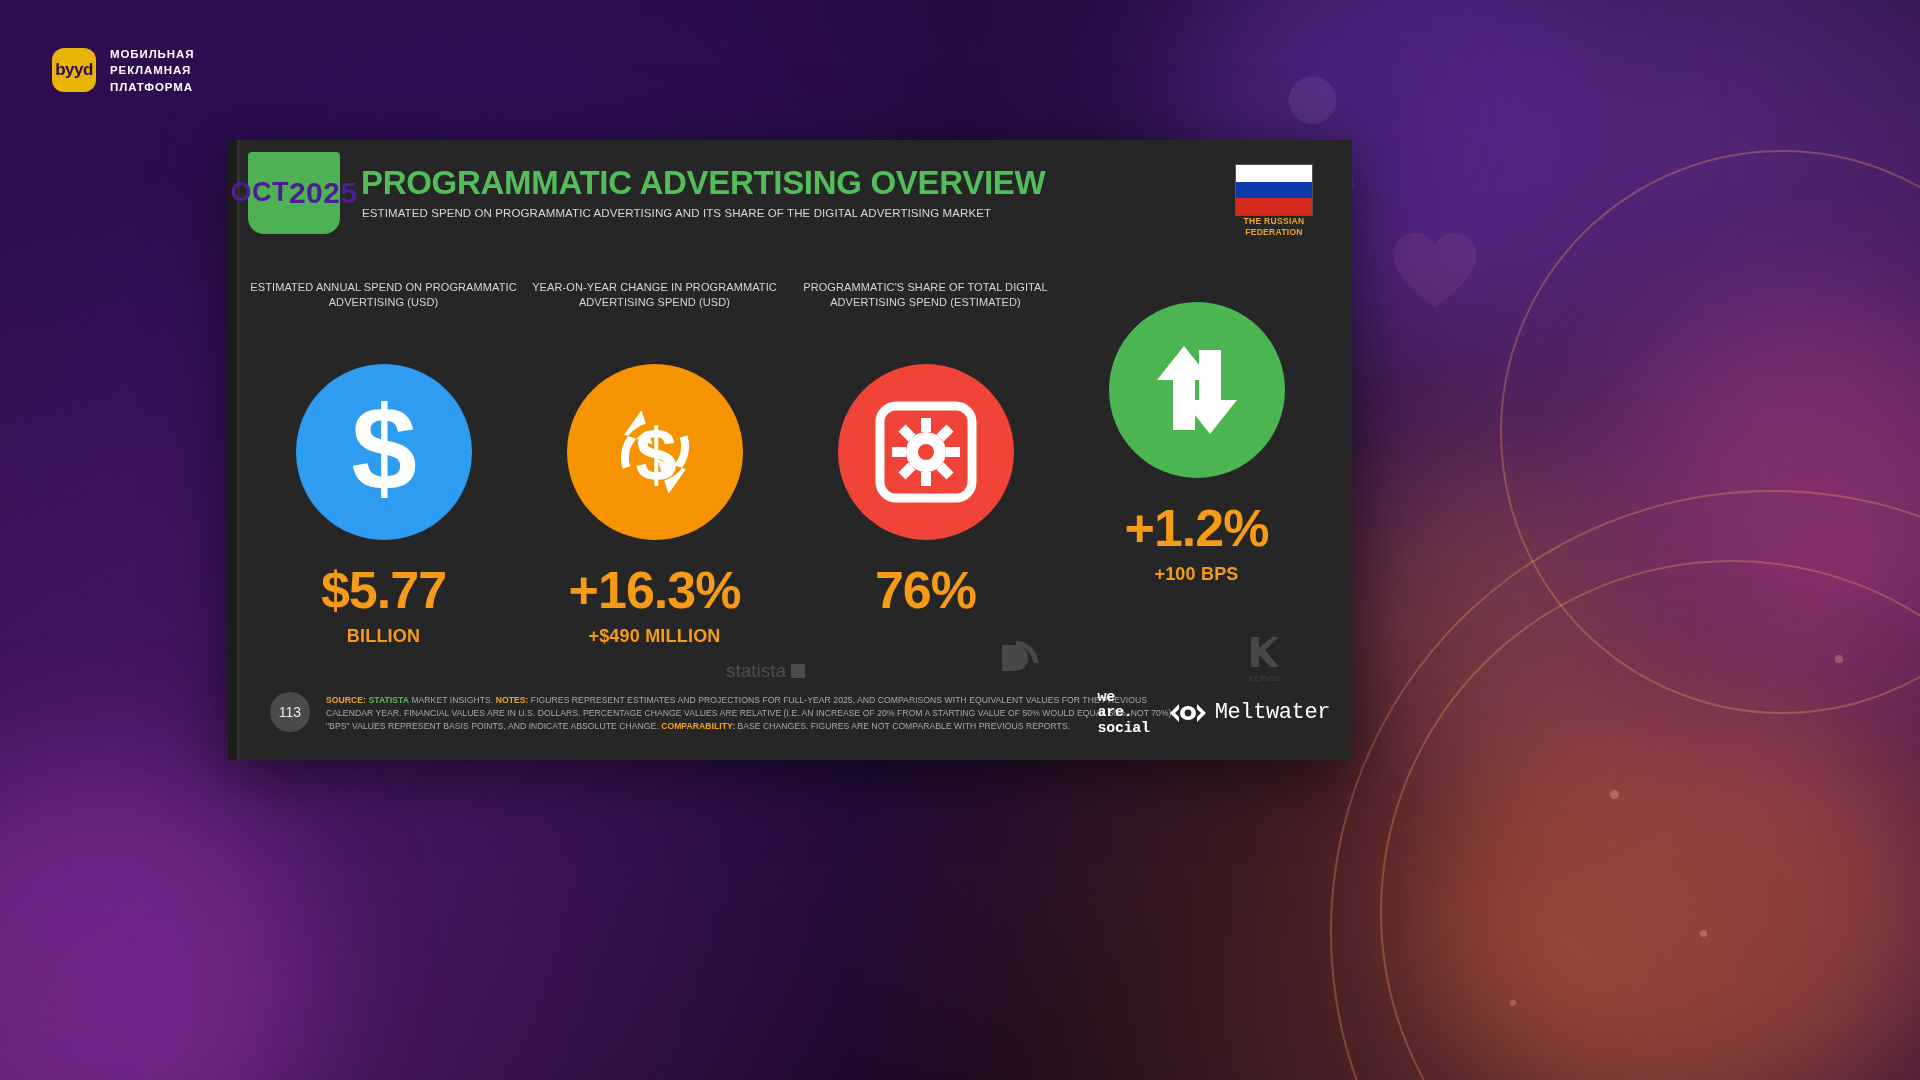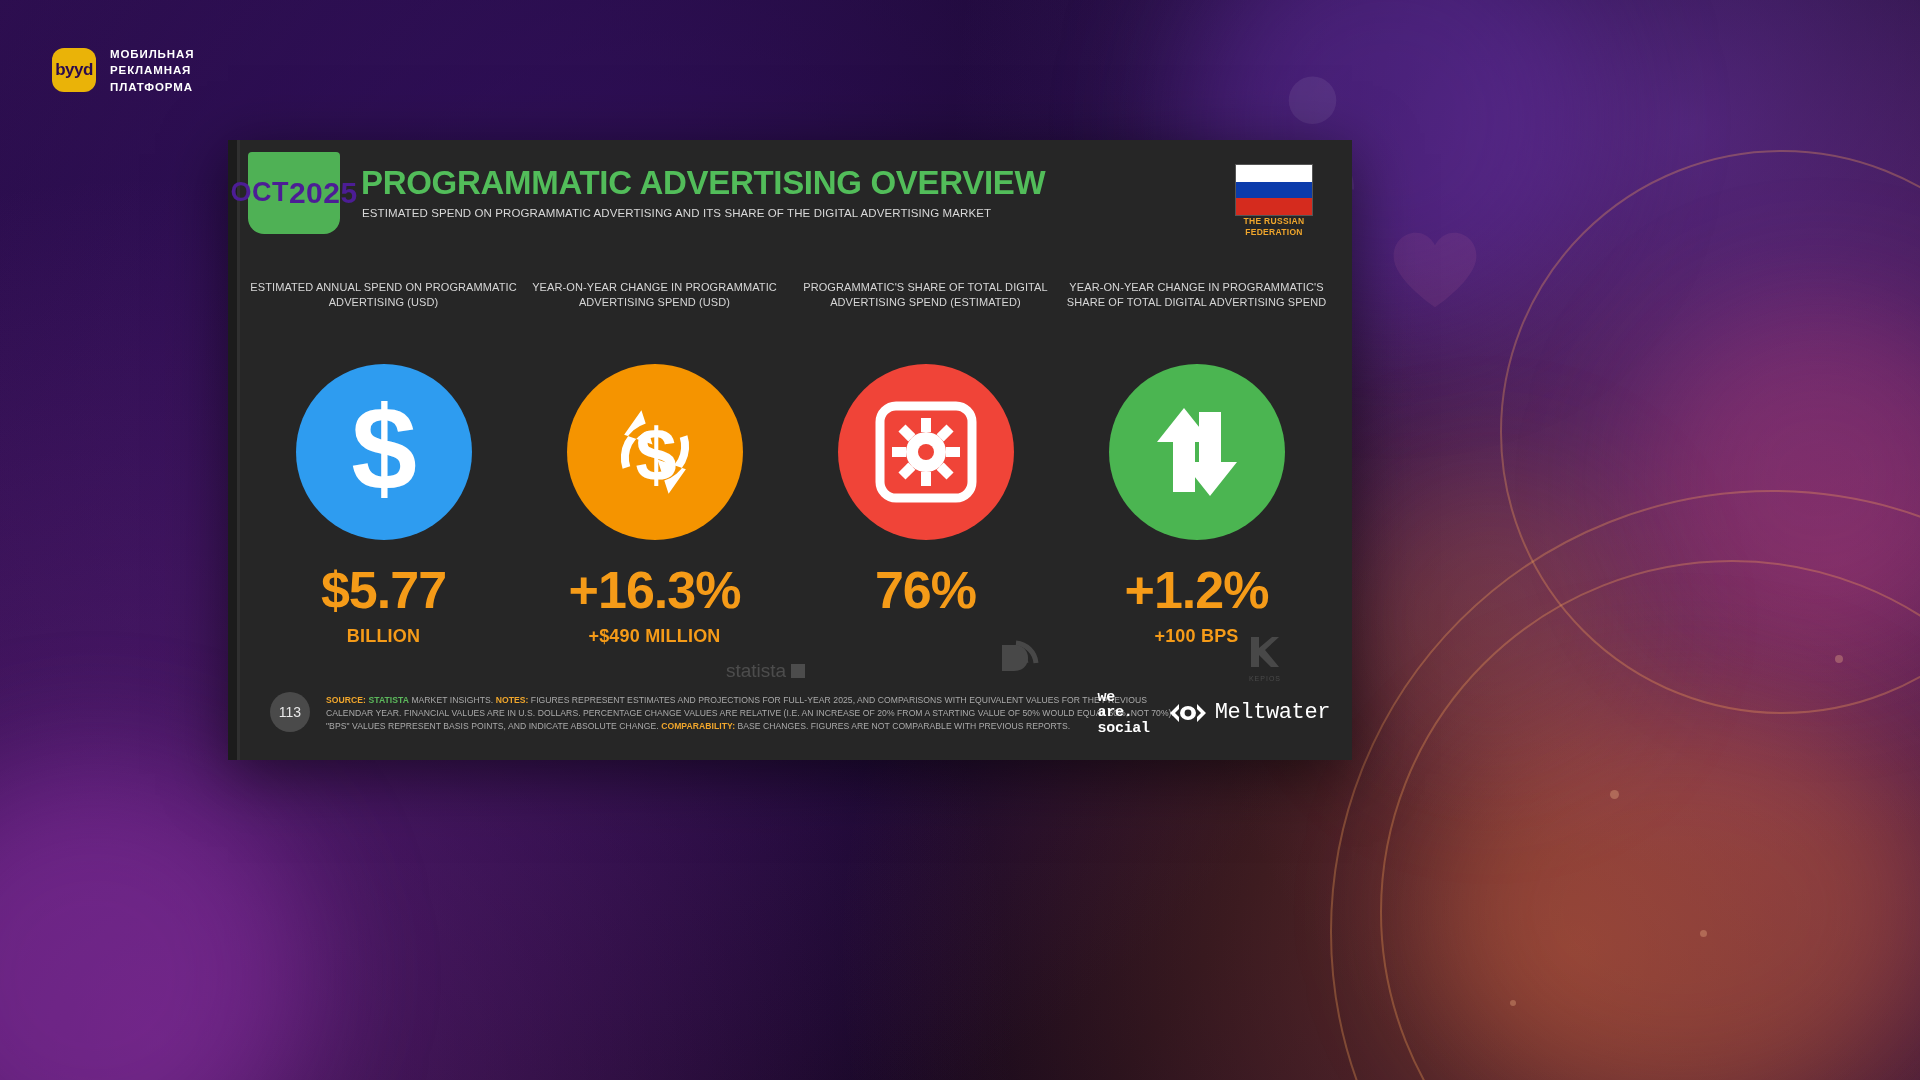--- a/index.html
+++ b/index.html
@@ -208,21 +208,20 @@
             </g>
           </g>
           <circle cx="52" cy="52" r="8" fill="#f04438"></circle>
         </svg>
       </div>
       <div class="big">76%</div>
       <div class="sub"></div>
     </div>
 
     <div class="col">
-      <div class="col-head">YEAR-ON-YEAR CHANGE IN PROGRAMMATIC'S SHARE OF TOTAL DIGITAL ADVERTISING SPEND</div>
       <div class="circle c-green">
         <svg width="100" height="104" viewBox="0 0 100 104" aria-hidden="true">
           <path d="M26 42 L26 92 L48 92 L48 42 L64 42 L37 8 L10 42 Z" fill="#ffffff"></path>
           <path d="M74 62 L74 12 L52 12 L52 62 L36 62 L63 96 L90 62 Z" fill="#ffffff"></path>
         </svg>
       </div>
       <div class="big">+1.2%</div>
       <div class="sub">+100 BPS</div>
     </div>
   </div>

